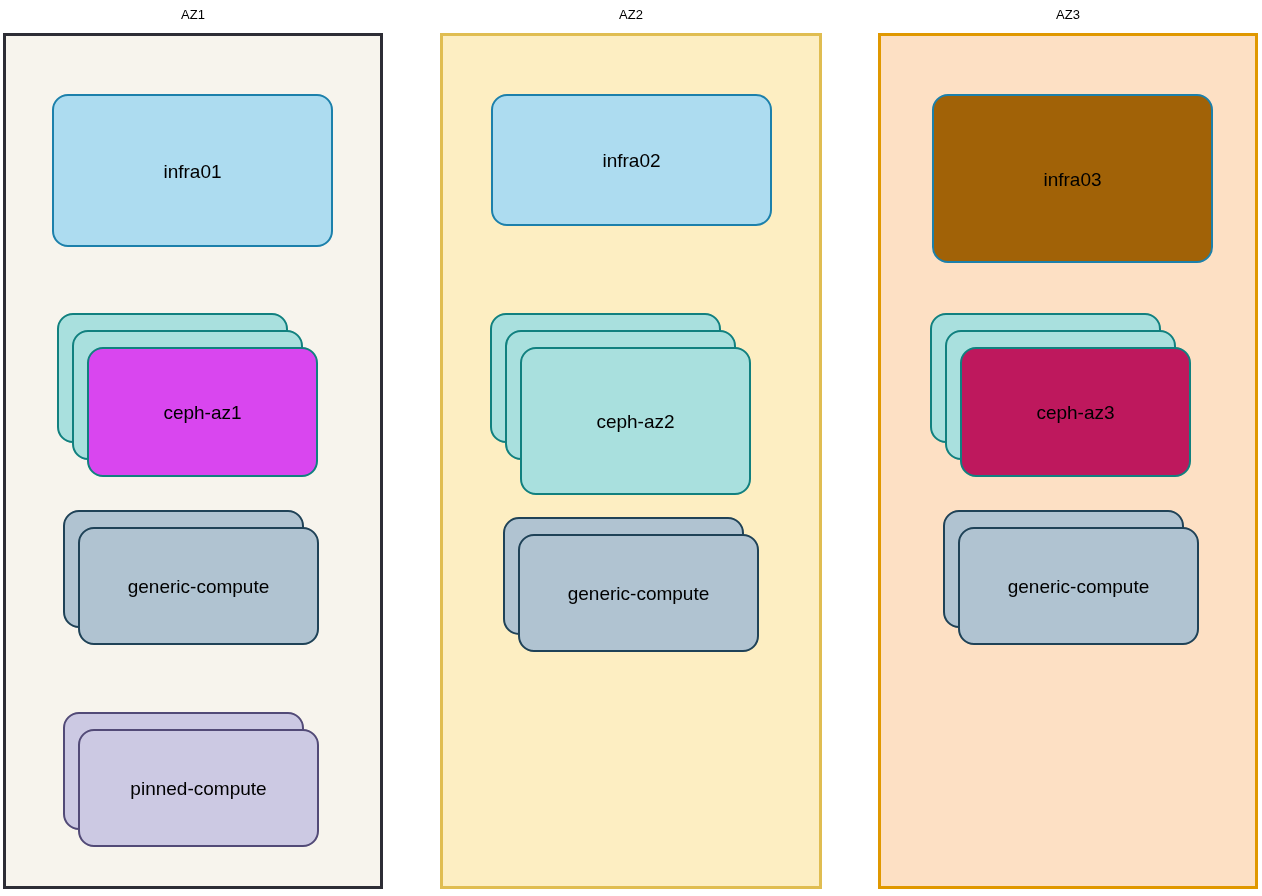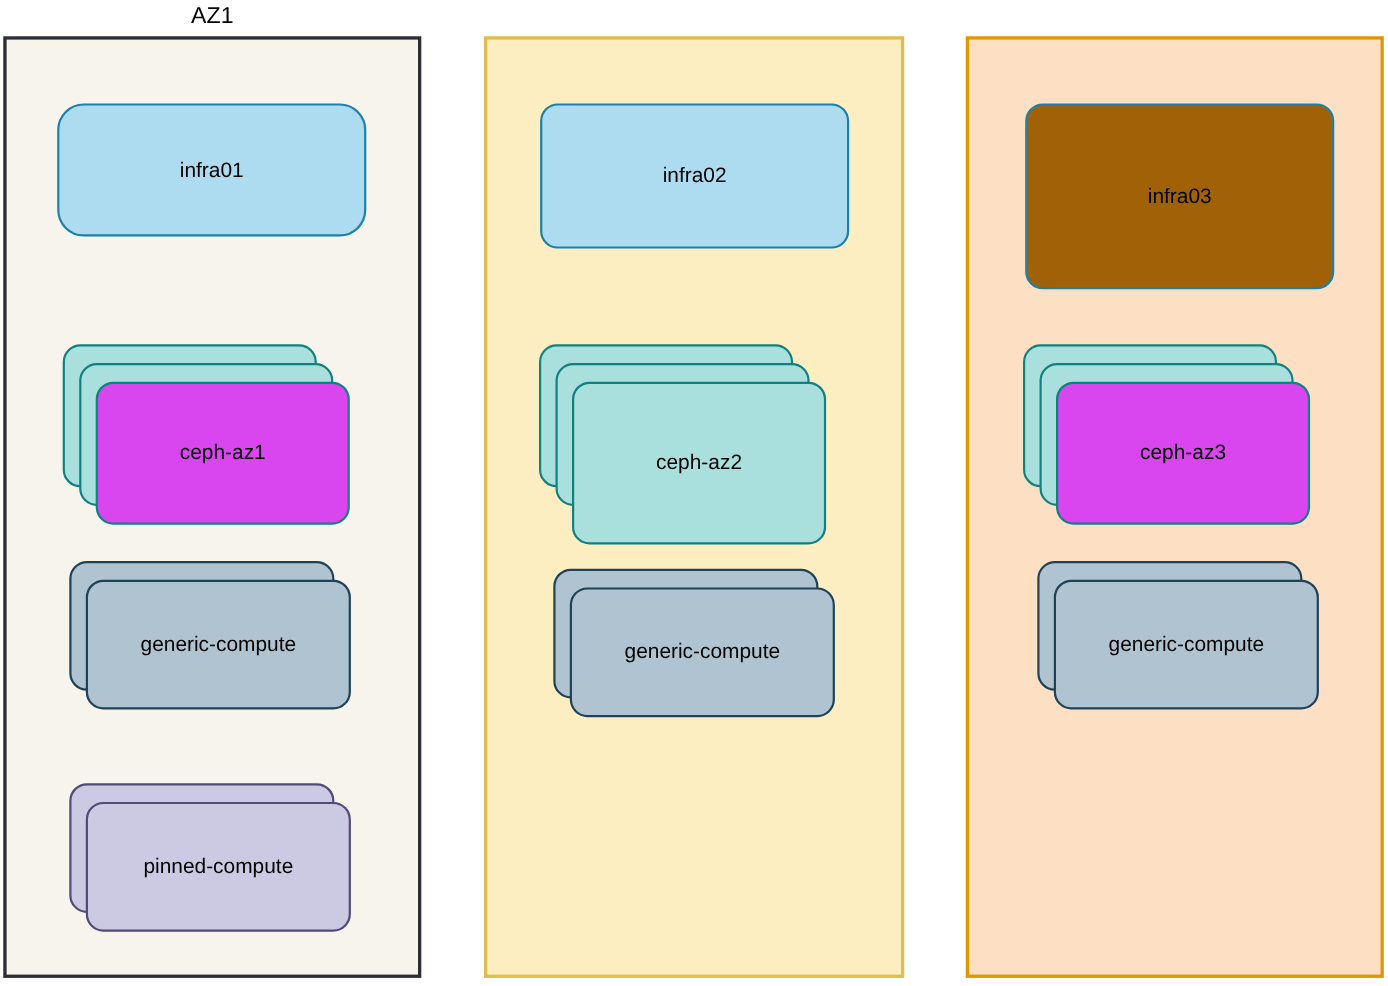--- a/index.html
+++ b/index.html
@@ -28,21 +28,21 @@
     top: 0;
     height: 896px;
   }
 
   .az-title {
     position: absolute;
     top: 4px;
     left: 0;
     width: 100%;
     text-align: center;
-    font-size: 21px;
+    font-size: 13px;
     line-height: 22px;
     color: #000000;
     white-space: nowrap;
   }
 
   .az-box {
     position: absolute;
     top: 33px;
     left: 0;
     right: 0;
@@ -81,27 +81,29 @@
 </style>
 </head>
 <body>
 
 <div id="diagram">
     <div class="az-column" style="left: 3px; width: 380px;">
       <div class="az-title">AZ1</div>
       <div class="az-box" style="border-color: rgb(45, 45, 53); background: rgb(247, 244, 237);"></div>
     </div>
     <div class="az-column" style="left: 440px; width: 382px;">
+      <div class="az-title">AZ2</div>
       <div class="az-box" style="border-color: rgb(224, 189, 81); background: rgb(253, 238, 194);"></div>
     </div>
     <div class="az-column" style="left: 878px; width: 380px;">
+      <div class="az-title">AZ3</div>
       <div class="az-box" style="border-color: rgb(224, 152, 0); background: rgb(253, 224, 196);"></div>
     </div>
     <div class="node-group" style="left: 52px; top: 94px; width: 281px; height: 169px;">
-      <div class="card" style="left: 0px; top: 0px; width: 281px; height: 121px; border-color: rgb(28, 128, 171); background: rgb(173, 220, 240); z-index: 1; border-radius: 24px;">
+      <div class="card" style="left: 0px; top: 0px; width: 281px; height: 153px; border-color: rgb(28, 128, 171); background: rgb(173, 220, 240); z-index: 1;">
         <div class="card-label">infra01</div>
       </div>
     </div>
     <div class="node-group" style="left: 57px; top: 313px; width: 261px; height: 164px;">
       <div class="card" style="left: 0px; top: 0px; width: 231px; height: 130px; border-color: rgb(17, 128, 127); background: rgb(169, 224, 222); z-index: 1;"></div>
       <div class="card" style="left: 15px; top: 17px; width: 231px; height: 130px; border-color: rgb(17, 128, 127); background: rgb(169, 224, 222); z-index: 2;"></div>
       <div class="card" style="left: 30px; top: 34px; width: 231px; height: 130px; border-color: rgb(17, 128, 127); background: #d946ef; z-index: 3;">
         <div class="card-label">ceph-az1</div>
       </div>
     </div>
@@ -136,21 +138,21 @@
       </div>
     </div>
     <div class="node-group" style="left: 932px; top: 94px; width: 281px; height: 169px;">
       <div class="card" style="left: 0px; top: 0px; width: 281px; height: 169px; border-color: rgb(28, 128, 171); background: #a16207; z-index: 1;">
         <div class="card-label">infra03</div>
       </div>
     </div>
     <div class="node-group" style="left: 930px; top: 313px; width: 261px; height: 164px;">
       <div class="card" style="left: 0px; top: 0px; width: 231px; height: 130px; border-color: rgb(17, 128, 127); background: rgb(169, 224, 222); z-index: 1;"></div>
       <div class="card" style="left: 15px; top: 17px; width: 231px; height: 130px; border-color: rgb(17, 128, 127); background: rgb(169, 224, 222); z-index: 2;"></div>
-      <div class="card" style="left: 30px; top: 34px; width: 231px; height: 130px; border-color: rgb(17, 128, 127); background: #d946ef; z-index: 3;">
+      <div class="card" style="left: 30px; top: 34px; width: 231px; height: 130px; border-color: rgb(17, 128, 127); background: #be185d; z-index: 3;">
         <div class="card-label">ceph-az3</div>
       </div>
     </div>
     <div class="node-group" style="left: 943px; top: 510px; width: 256px; height: 135px;">
       <div class="card" style="left: 0px; top: 0px; width: 241px; height: 118px; border-color: rgb(31, 66, 87); background: rgb(176, 195, 209); z-index: 1;"></div>
       <div class="card" style="left: 15px; top: 17px; width: 241px; height: 118px; border-color: rgb(31, 66, 87); background: rgb(176, 195, 209); z-index: 2;">
         <div class="card-label">generic-compute</div>
       </div>
     </div>
   </div>

